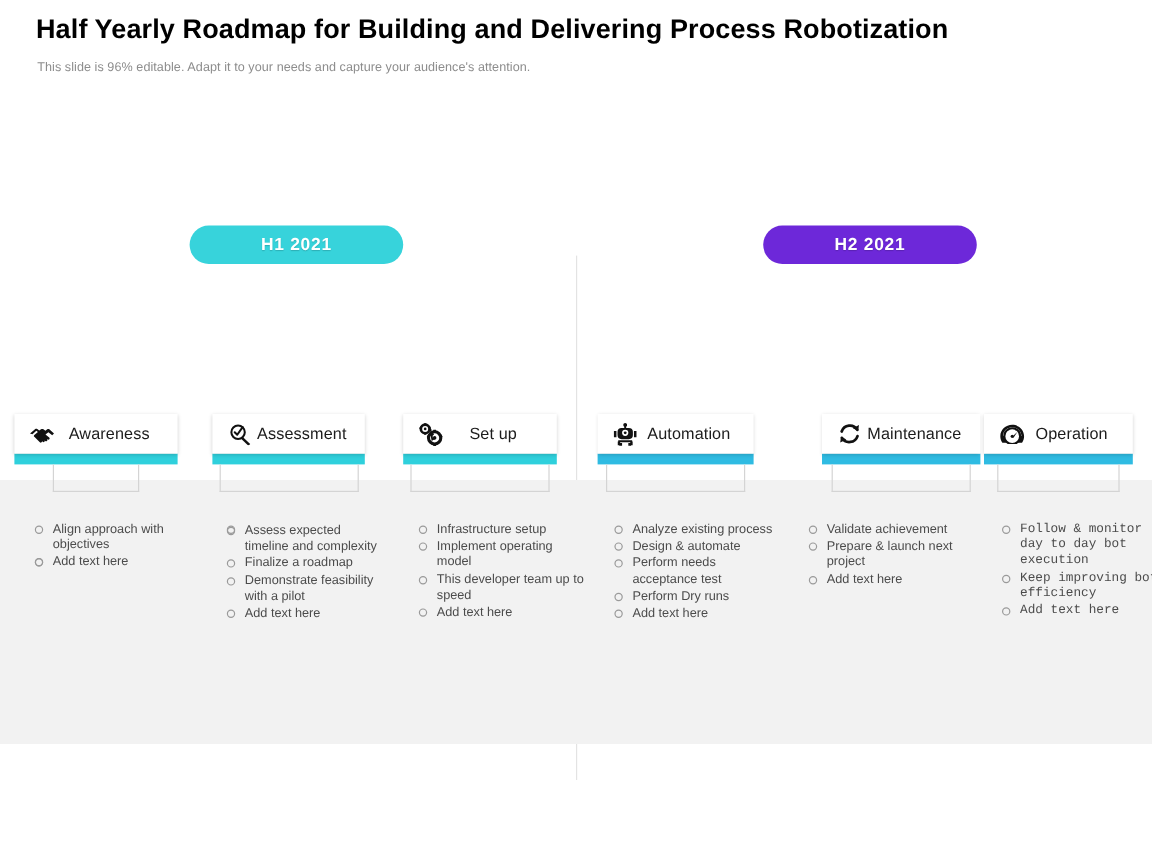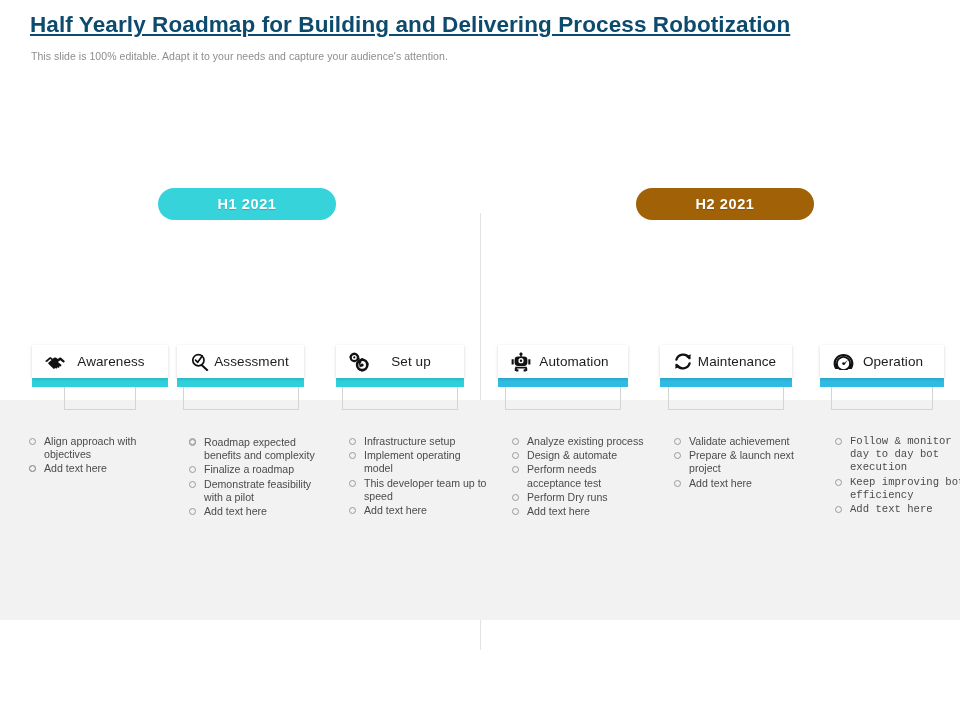--- a/index.html
+++ b/index.html
@@ -6,43 +6,43 @@
   body{
     width:960px;height:720px;background:#ffffff;
     font-family:"Liberation Sans","DejaVu Sans",sans-serif;
     overflow:hidden;position:relative;
   }
   .slide{position:absolute;inset:0;}
 
   
   .title{
     position:absolute;left:30px;top:12px;width:900px;
-    font-size:22.5px;font-weight:bold;color:#0c4a6e;
-    letter-spacing:.1px;white-space:nowrap;text-decoration:underline;
+    font-size:22.5px;font-weight:bold;color:#000000;
+    letter-spacing:.1px;white-space:nowrap;
   }
   .subtitle{
     position:absolute;left:31px;top:50px;width:900px;
     font-size:10.5px;color:#8d8d8d;letter-spacing:.05px;white-space:nowrap;
   }
 
   
   .divider{
     position:absolute;left:480px;top:213px;width:1px;height:437px;
     background:#e3e3e3;
   }
 
   
   .pill{
     position:absolute;height:32px;border-radius:16px;
     display:flex;align-items:center;justify-content:center;
     color:#ffffff;font-size:14.5px;font-weight:bold;letter-spacing:.6px;
     text-shadow:0 1px 1px rgba(0,0,0,.18);
   }
   .pill-h1{left:158px;top:188px;width:178px;background:#37d3db;}
-  .pill-h2{left:636px;top:188px;width:178px;background:#a16207;}
+  .pill-h2{left:636px;top:188px;width:178px;background:#6d28d9;}
 
   
   .panel{
     position:absolute;left:0;top:400px;width:960px;height:220px;
     background:#f2f2f2;
   }
 
   
   .col{position:absolute;top:345px;}
   .head-card{
@@ -79,31 +79,31 @@
     position:absolute;left:2px;top:3px;width:5px;height:5px;
     border:1px solid #9a9a9a;border-radius:50%;
   }
 </style>
 </head>
 <body>
 
 <div class="slide">
 
   <div class="title">Half Yearly Roadmap for Building and Delivering Process Robotization</div>
-  <div class="subtitle">This slide is 100% editable. Adapt it to your needs and capture your audience's attention.</div>
+  <div class="subtitle">This slide is 96% editable. Adapt it to your needs and capture your audience's attention.</div>
 
   <div class="divider"></div>
 
   <div class="pill pill-h1">H1 2021</div>
   <div class="pill pill-h2">H2 2021</div>
 
   <div class="panel"></div>
 
   <div id="columns-root">
-      <div class="col" style="left: 32px; width: 136px;">
+      <div class="col" style="left: 12px; width: 136px;">
         <div class="head-card">
           <span class="ic">
             <svg width="22" height="16" viewBox="0 0 22 16">
               <path fill="#111" d="M1 7.2 5.4 3.6c.5-.4 1.2-.4 1.7 0l1.6 1.2 1.5-1.1c.6-.4 1.4-.4 2 0l1.6 1.2 1.6-1.2c.5-.4 1.2-.4 1.7 0L21 7.2l-1.5 1.5-3.2-2.4-2.4 1.8 3.1 2.5c.5.4.5 1.1.1 1.5-.4.4-1 .5-1.4.1l-.7-.5.2.3c.4.4.3 1.1-.1 1.5-.4.3-1 .3-1.4-.1l-.5-.4c.2.4.1.9-.2 1.2-.4.4-1 .4-1.4 0l-.6-.5c0 .4-.1.7-.4.9-.4.4-1 .4-1.4 0L4.6 9.9c-.5-.4-.5-1.1 0-1.5l3-2.5-1.3-1L3 7.9 1 7.2z"></path>
             </svg>
           </span>
           <span class="head-label">Awareness</span>
         </div>
         <div class="head-bar" style="background: rgb(47, 208, 220);"></div>
         <div class="stub" style="width: 70px;"></div>
@@ -122,21 +122,21 @@
               <path d="M5.6 7.2 7.7 9.3 12.2 3" fill="none" stroke="#111" stroke-width="1.7" stroke-linecap="round" stroke-linejoin="round"></path>
             </svg>
           </span>
           <span class="head-label">Assessment</span>
         </div>
         <div class="head-bar" style="background: rgb(47, 208, 220);"></div>
         <div class="stub" style="width: 114px;"></div>
       </div>
       <ul class="bullets" style="left: 176px; width: 136px;">
         <li><span class="bul"></span></li>
-        <li><span class="bul"></span><span>Roadmap expected benefits and complexity</span></li>
+        <li><span class="bul"></span><span>Assess expected timeline and complexity</span></li>
         <li><span class="bul"></span><span>Finalize a roadmap</span></li>
         <li><span class="bul"></span><span>Demonstrate feasibility with a pilot</span></li>
         <li><span class="bul"></span><span>Add text here</span></li>
       </ul>
       <div class="col" style="left: 336px; width: 128px;">
         <div class="head-card">
           <span class="ic">
             <svg width="22" height="20" viewBox="0 0 22 20">
               <path fill="#111" d="M13 10.4l1.9-.3.7 1.6-1.3 1.4.9 1.7 1.9-.4.8 1.6-1.4 1.3.2 1.9 1.9.4-.1 1.8-1.9.2-.9 1.7" transform="translate(-1,-3) scale(.82)"></path>
               <circle cx="14.2" cy="12.9" r="5.1" fill="none" stroke="#111" stroke-width="2.6"></circle>
@@ -175,21 +175,21 @@
         <div class="head-bar" style="background: rgb(47, 187, 226);"></div>
         <div class="stub" style="width: 114px;"></div>
       </div>
       <ul class="bullets" style="left: 499px; width: 135px;">
         <li><span class="bul"></span><span>Analyze  existing process</span></li>
         <li><span class="bul"></span><span>Design &amp; automate</span></li>
         <li><span class="bul"></span><span>Perform needs acceptance test</span></li>
         <li><span class="bul"></span><span>Perform Dry runs</span></li>
         <li><span class="bul"></span><span>Add text here</span></li>
       </ul>
-      <div class="col" style="left: 660px; width: 132px;">
+      <div class="col" style="left: 685px; width: 132px;">
         <div class="head-card">
           <span class="ic">
             <svg width="20" height="19" viewBox="0 0 20 19">
               <path fill="none" stroke="#111" stroke-width="2.3" stroke-linecap="round" d="M16.4 6.1A7.2 7.2 0 0 0 3.4 7.6"></path>
               <path fill="none" stroke="#111" stroke-width="2.3" stroke-linecap="round" d="M3.6 12.9a7.2 7.2 0 0 0 13-1.5"></path>
               <path fill="#111" d="M17.8 2.2l-.6 5-4.5-2.4zM2.2 16.8l.6-5 4.5 2.4z"></path>
             </svg>
           </span>
           <span class="head-label">Maintenance</span>
         </div>

